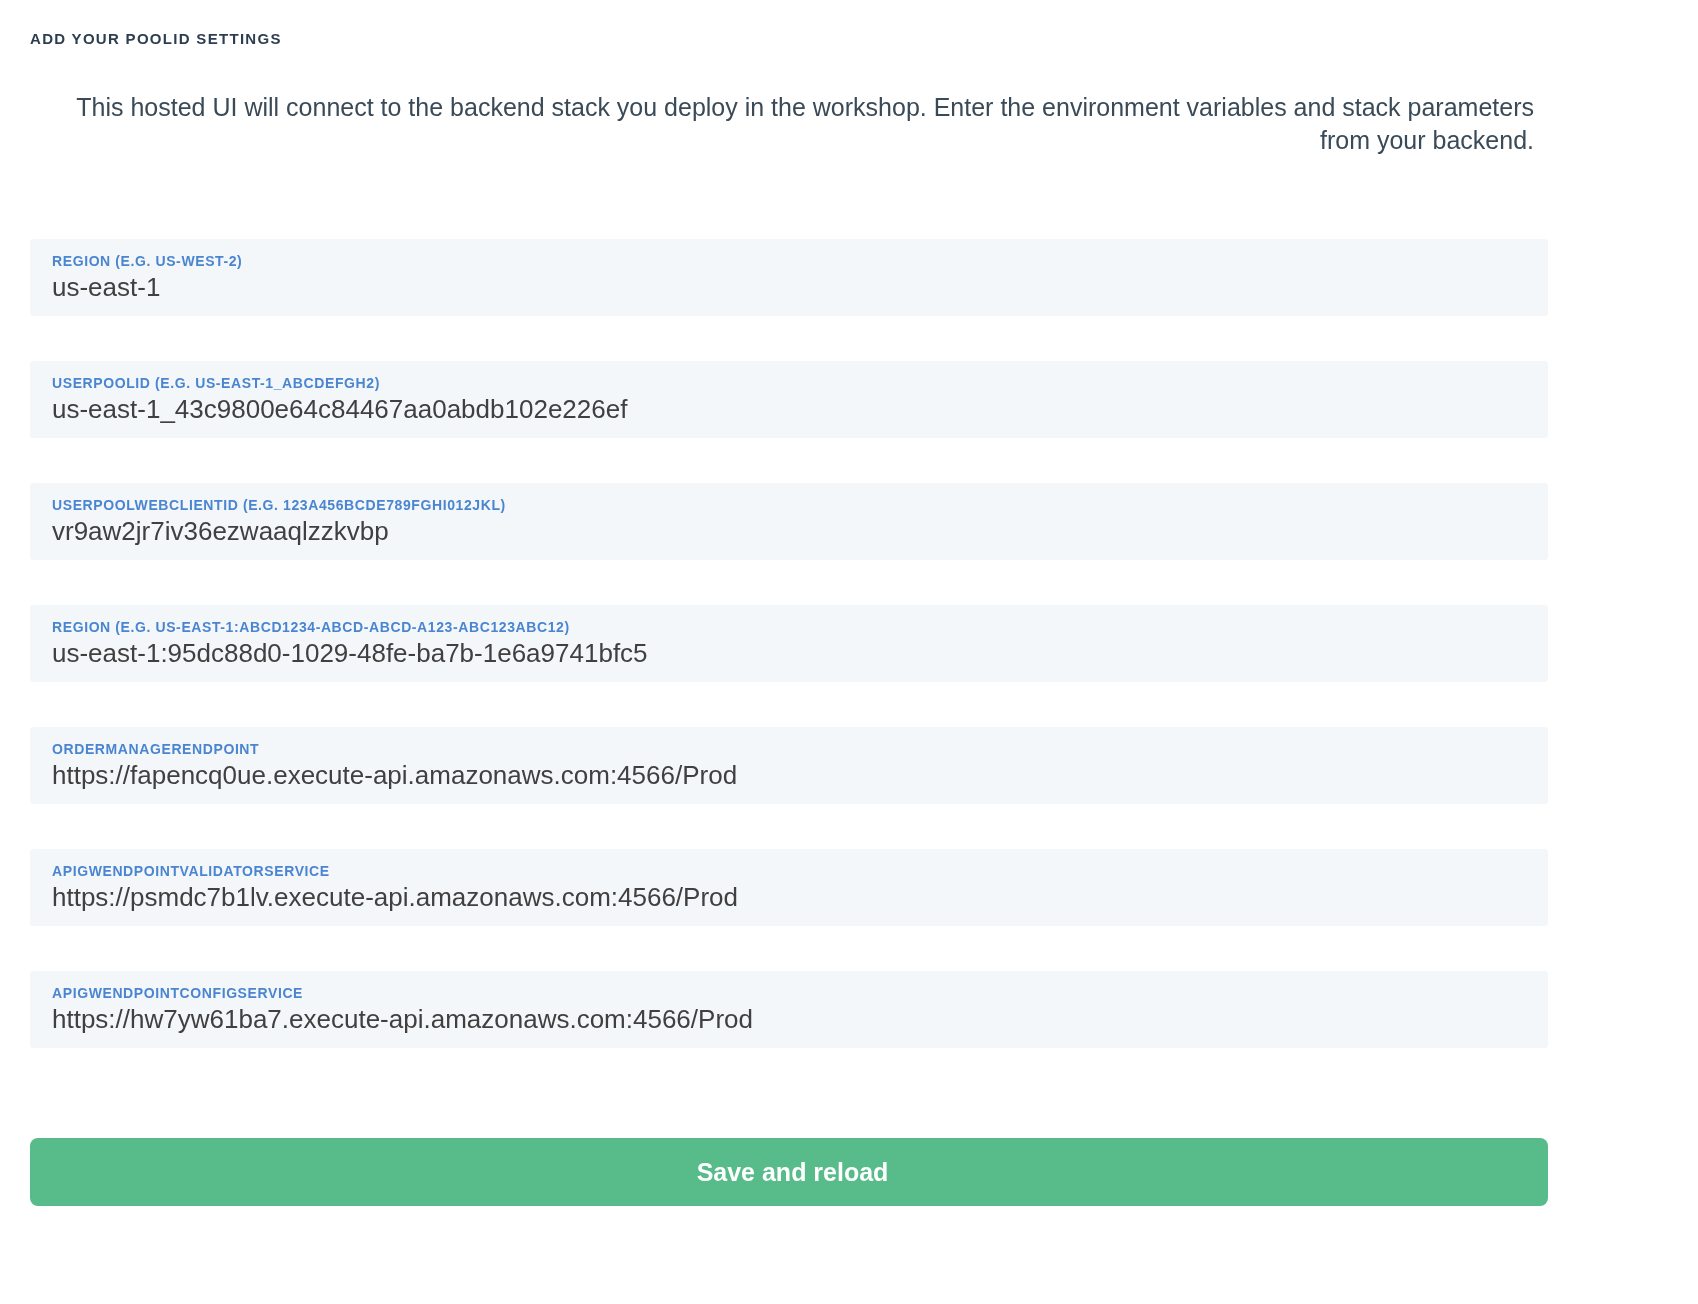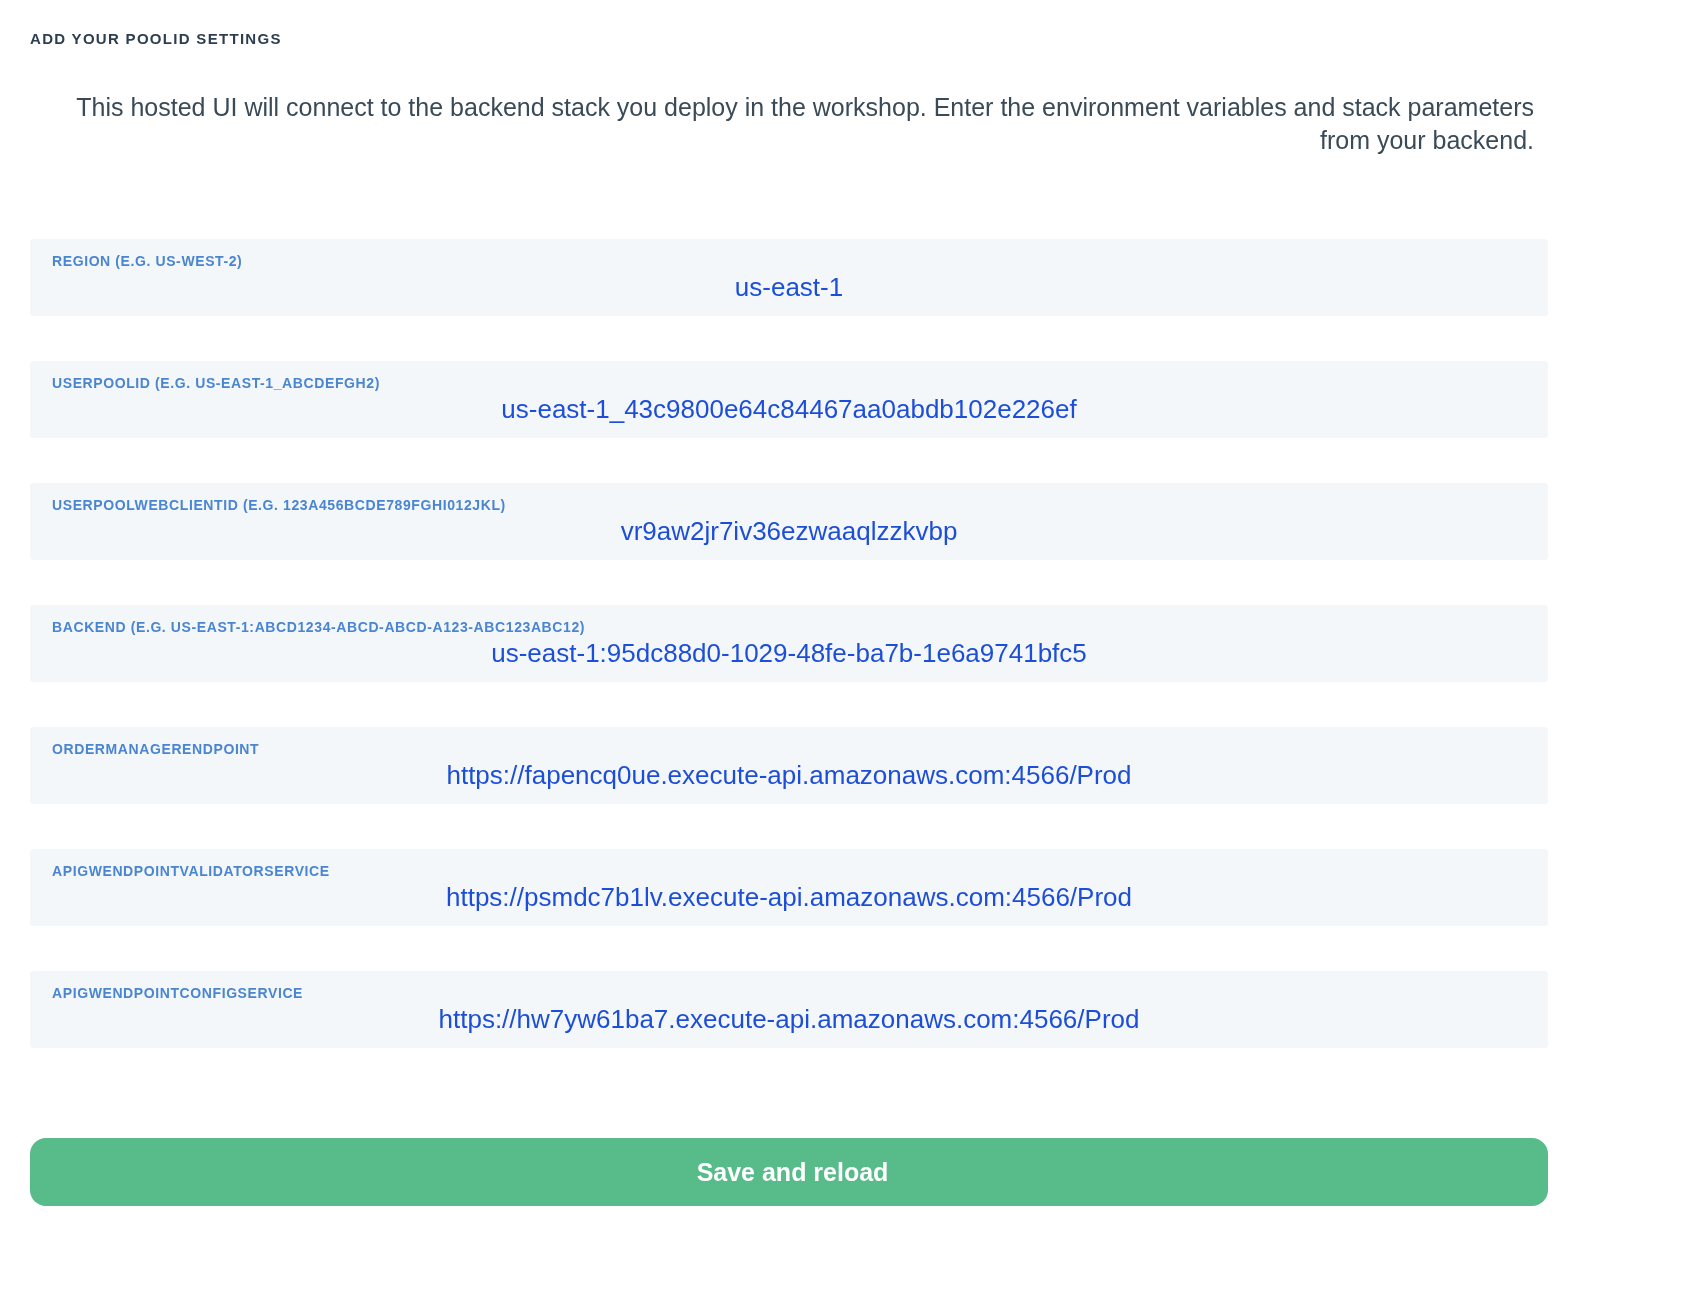--- a/index.html
+++ b/index.html
@@ -50,32 +50,31 @@
   }
   .field-input {
     display: block;
     width: 100%;
     border: none;
     background: transparent;
     outline: none;
     font-family: inherit;
     font-size: 26px;
     font-weight: 400;
-    color: #1d4ed8;
+    color: #404040;
     padding: 0;
-    text-align: center;
   }
   .save-button {
     display: block;
     width: 100%;
     margin-top: 90px;
     height: 68px;
     background: #57bb8a;
     border: none;
-    border-radius: 16px;
+    border-radius: 8px;
     color: #ffffff;
     font-family: inherit;
     font-size: 25px;
     font-weight: 700;
     cursor: pointer;
     padding-left: 7px;
   }
 </style>
 </head>
 <body>
@@ -97,21 +96,21 @@
       <label class="field-label">USERPOOLID (E.G. US-EAST-1_ABCDEFGH2)</label>
       <input class="field-input" type="text" value="us-east-1_43c9800e64c84467aa0abdb102e226ef" style="">
     </div>
 
     <div class="field">
       <label class="field-label">USERPOOLWEBCLIENTID (E.G. 123A456BCDE789FGHI012JKL)</label>
       <input class="field-input" type="text" value="vr9aw2jr7iv36ezwaaqlzzkvbp" style="">
     </div>
 
     <div class="field">
-      <label class="field-label">BACKEND (E.G. US-EAST-1:ABCD1234-ABCD-ABCD-A123-ABC123ABC12)</label>
+      <label class="field-label">REGION (E.G. US-EAST-1:ABCD1234-ABCD-ABCD-A123-ABC123ABC12)</label>
       <input class="field-input" type="text" value="us-east-1:95dc88d0-1029-48fe-ba7b-1e6a9741bfc5" style="">
     </div>
 
 
     <div class="field">
       <label class="field-label">ORDERMANAGERENDPOINT</label>
       <input class="field-input" type="text" value="https://fapencq0ue.execute-api.amazonaws.com:4566/Prod" style="">
     </div>
 
     <div class="field">

